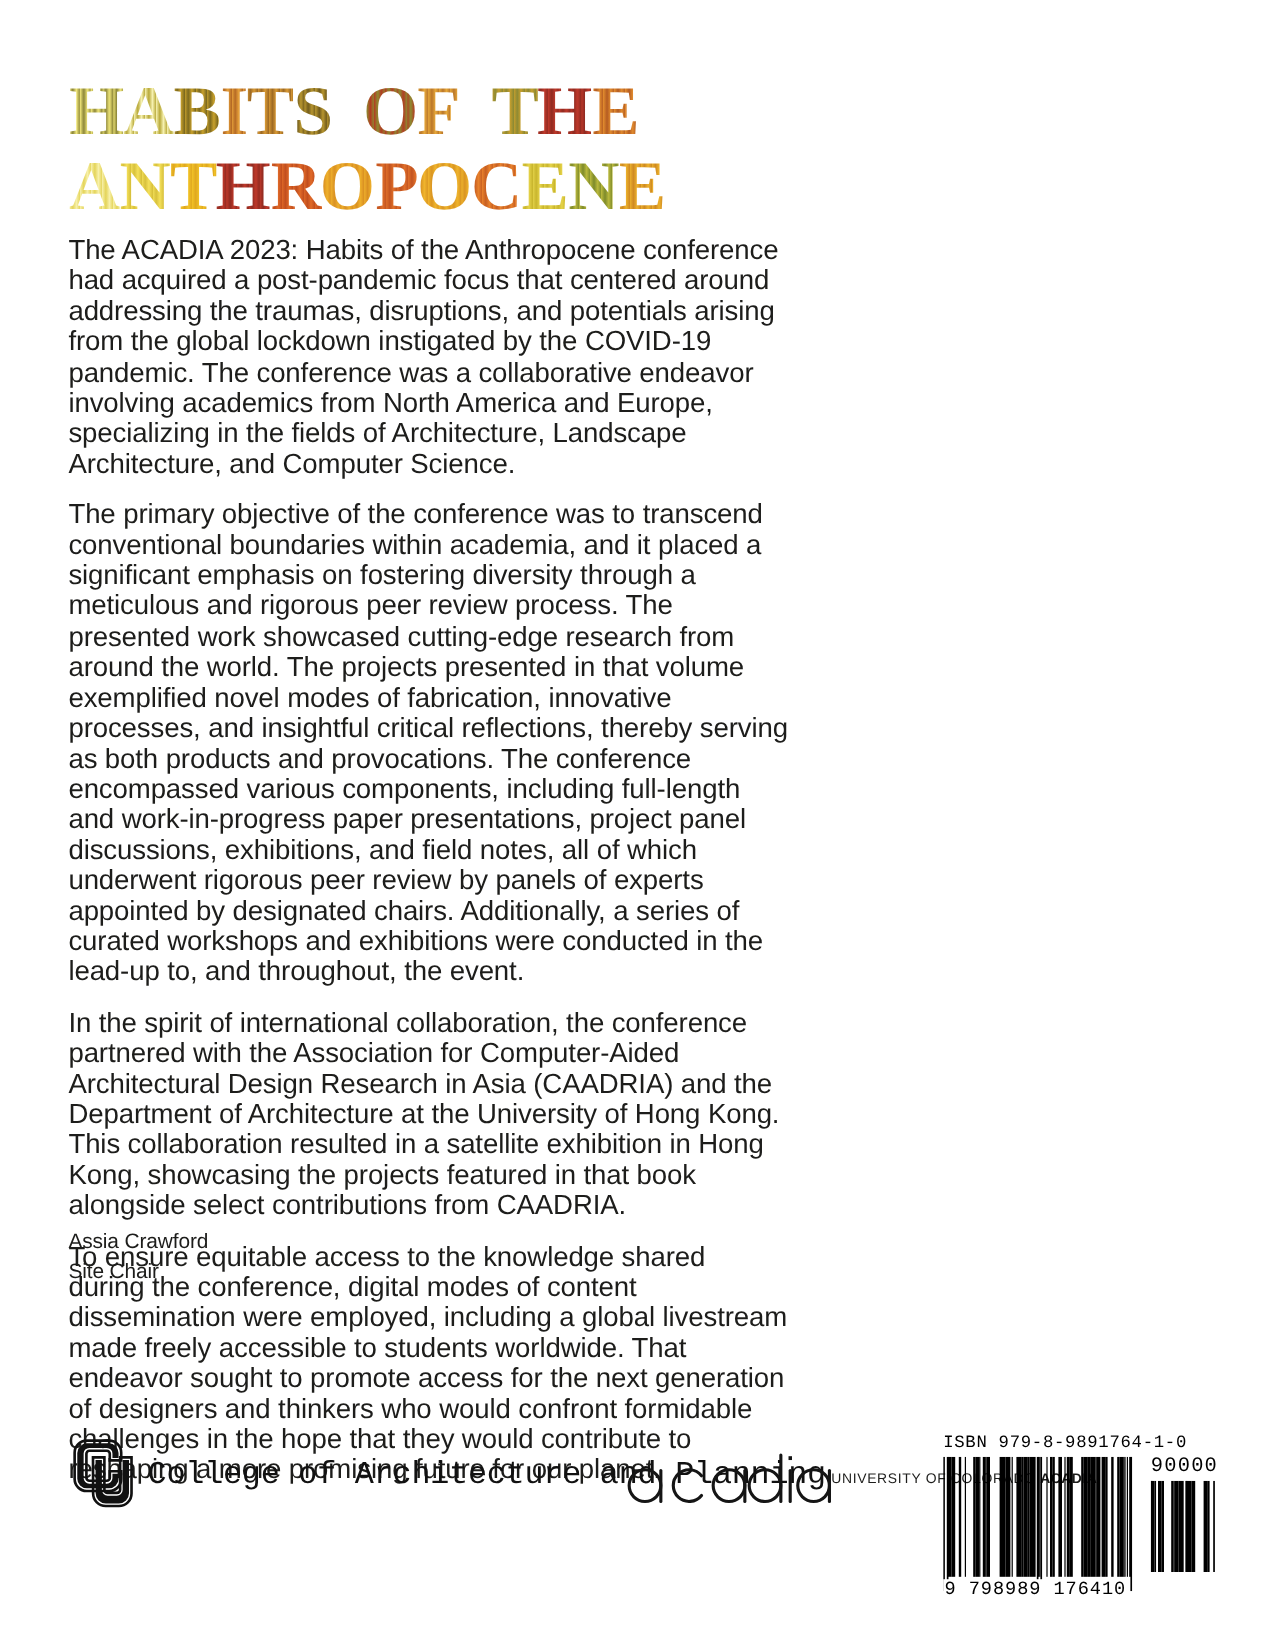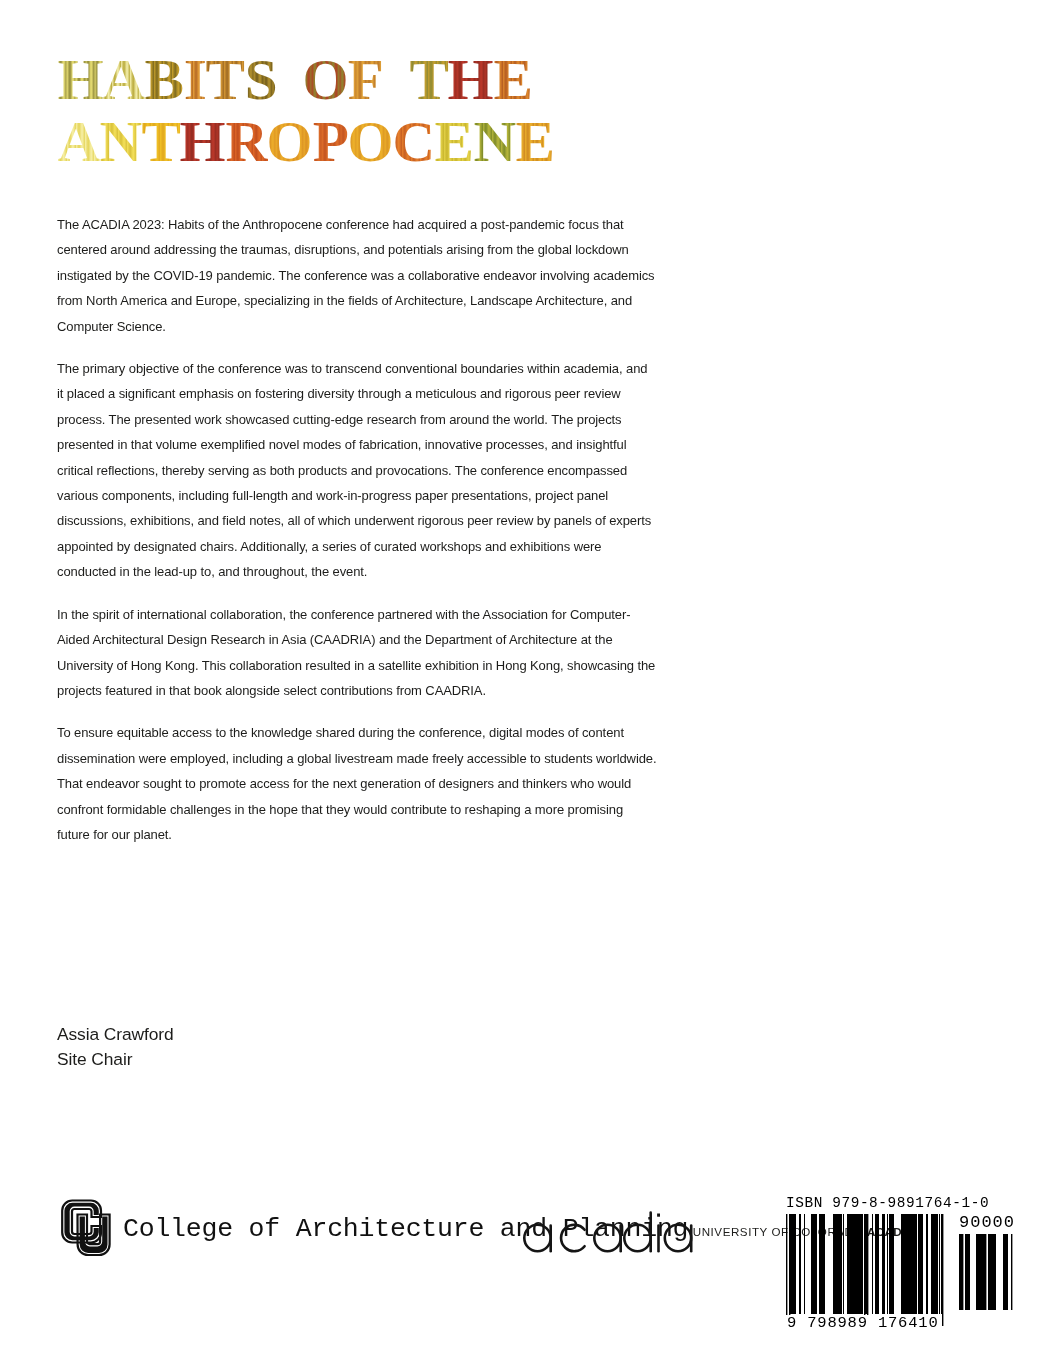--- a/index.html
+++ b/index.html
@@ -14,21 +14,21 @@
     overflow: hidden;
     font-family: "Liberation Sans", sans-serif;
     color: #231f20;
     -webkit-font-smoothing: antialiased;
   }
 
   
   .title-block {
     position: absolute;
     left: 58px;
-    top: 49px;
+    top: 62px;
     width: 640px;
   }
   .title-line {
     display: block;
     white-space: nowrap;
     font-family: "Liberation Serif", serif;
     font-weight: 700;
     font-size: 58px;
     line-height: 62px;
     letter-spacing: 0;
@@ -49,23 +49,23 @@
   .title-line .sp { display:inline-block; width: 26px; }
 
   
   .copy {
     position: absolute;
     left: 57px;
     top: 196px;
     width: 600px;
   }
   .copy p {
-    margin: 16px 0 17px 0;
+    margin: 0 0 17px 0;
     font-family: "Liberation Sans", sans-serif;
-    font-size: 13px;
+    font-size: 23px;
     line-height: 25.4px;
     color: #1d1d1b;
     text-align: left;
     letter-spacing: -0.1px;
   }
   .copy p:last-child { margin-bottom: 0; }
 
   .signature {
     position: absolute;
     left: 57px;

